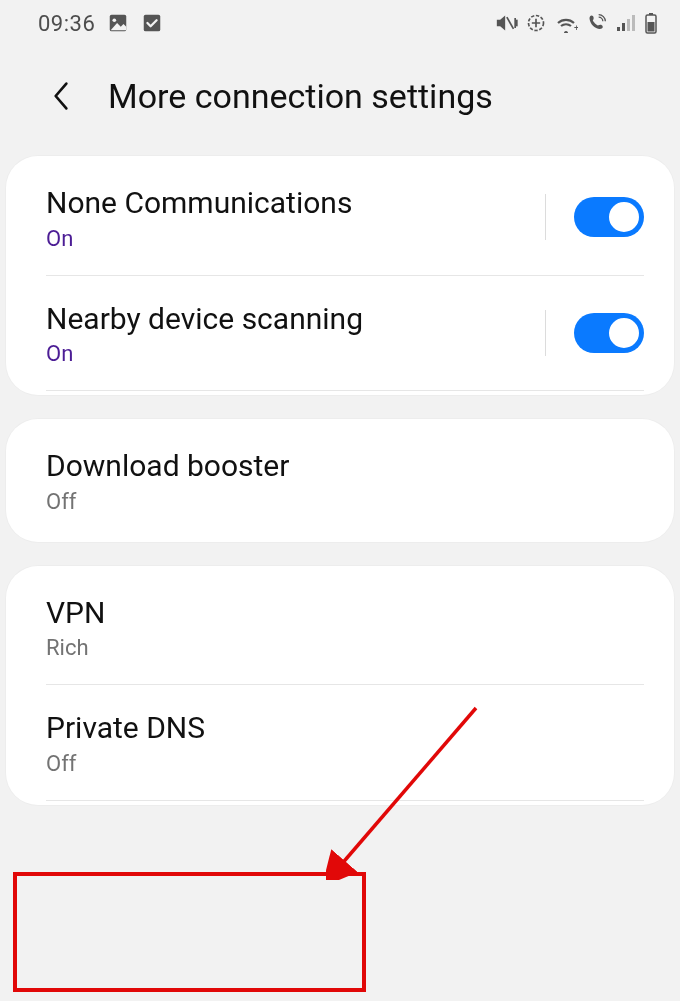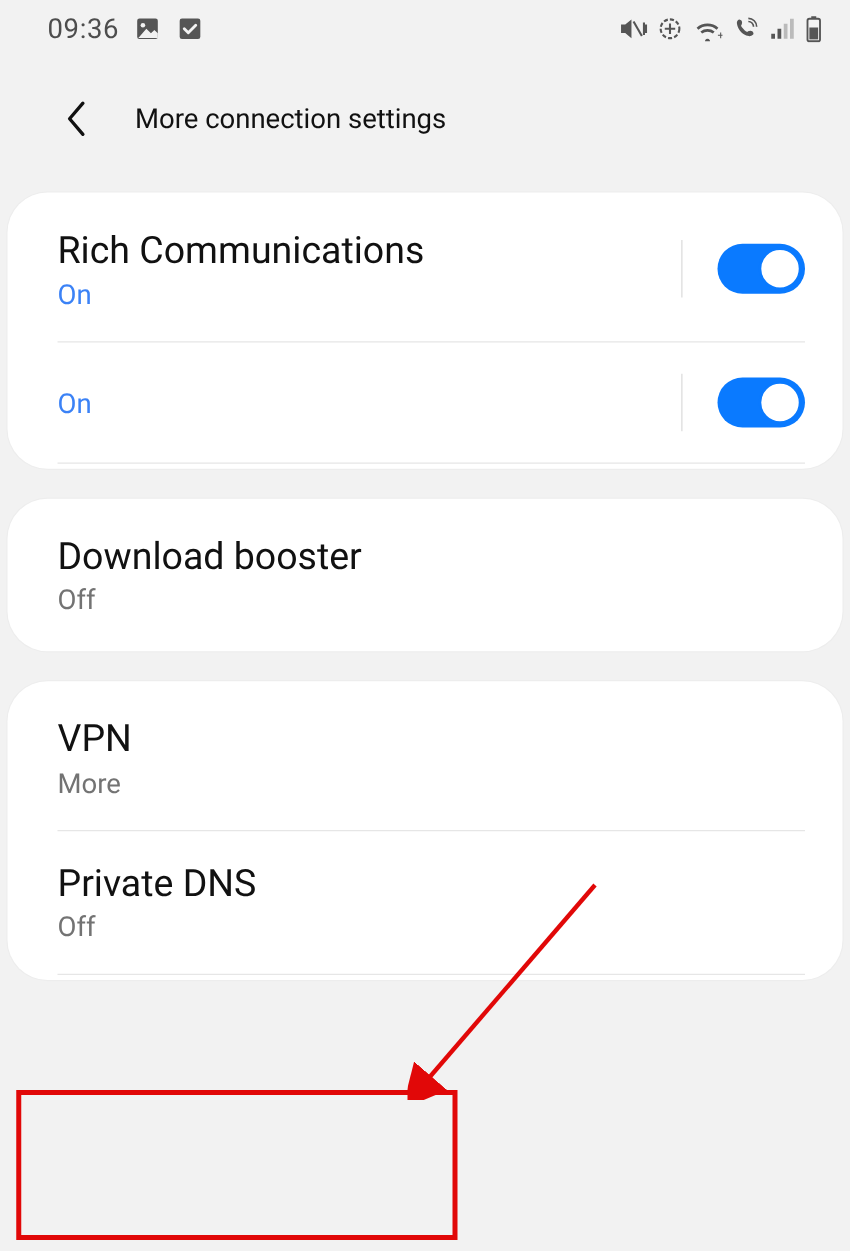--- a/index.html
+++ b/index.html
@@ -27,40 +27,40 @@
     .sicon { display: inline-flex; }
 
     
     .header {
       display: flex;
       align-items: center;
       gap: 28px;
       padding: 30px 18px 40px 42px;
     }
     .back { width: 38px; height: 38px; display:flex; align-items:center; justify-content:center; }
-    .page-title { font-size: 22px; font-weight: 400; color: #111; }
+    .page-title { font-size: 34px; font-weight: 400; color: #111; }
 
     
     .card {
       background: #fff;
       border-radius: 32px;
       margin: 0 6px 24px 6px;
       padding: 4px 0;
       box-shadow: 0 0 0 1px rgba(0,0,0,0.02);
     }
     .row {
       display: flex;
       align-items: center;
       padding: 24px 30px 24px 40px;
       min-height: 96px;
     }
     .row-text { flex: 1; }
     .row-title { font-size: 30px; color: #111; line-height: 1.25; }
     .row-sub { font-size: 22px; color: #737373; margin-top: 4px; }
-    .row-sub.on { color: #3b82f6; }
+    .row-sub.on { color: #4c1d95; }
     .divider { height: 1px; background: #e6e6e6; margin: 0 30px 0 40px; }
 
     .tdivider {
       width: 1px; height: 46px; background: #dcdcdc; margin: 0 28px 0 12px;
     }
 
     
     .toggle {
       width: 70px; height: 40px; border-radius: 20px;
       background: #0a7aff; position: relative;
@@ -152,32 +152,33 @@
     <svg width="22" height="32" viewBox="0 0 24 36" fill="none">
         <path d="M18 4 L6 18 L18 32" stroke="#111" stroke-width="3" stroke-linecap="round" stroke-linejoin="round"></path>
       </svg>
   </div>
   <div class="page-title">More connection settings</div>
 </div>
 
 <div class="card">
   <div class="row">
     <div class="row-text">
-      <div class="row-title">Rich Communications</div>
+      <div class="row-title">None Communications</div>
       <div class="row-sub on">On</div>
     </div>
     <div class="tdivider"></div>
     <div class="toggle">
         <div class="knob"></div>
       </div>
   </div>
   <div class="divider"></div>
 
   <div class="row">
     <div class="row-text">
+      <div class="row-title">Nearby device scanning</div>
       <div class="row-sub on">On</div>
     </div>
     <div class="tdivider"></div>
     <div class="toggle">
         <div class="knob"></div>
       </div>
   </div>
   <div class="divider"></div>
 
 </div>
@@ -188,21 +189,21 @@
       <div class="row-title">Download booster</div>
       <div class="row-sub">Off</div>
     </div>
   </div>
 </div>
 
 <div class="card" style="margin-bottom:0;">
   <div class="row">
     <div class="row-text">
       <div class="row-title">VPN</div>
-      <div class="row-sub">More</div>
+      <div class="row-sub">Rich</div>
     </div>
   </div>
   <div class="divider"></div>
 
   <div class="row">
     <div class="row-text">
       <div class="row-title">Private DNS</div>
       <div class="row-sub">Off</div>
     </div>
   </div>

